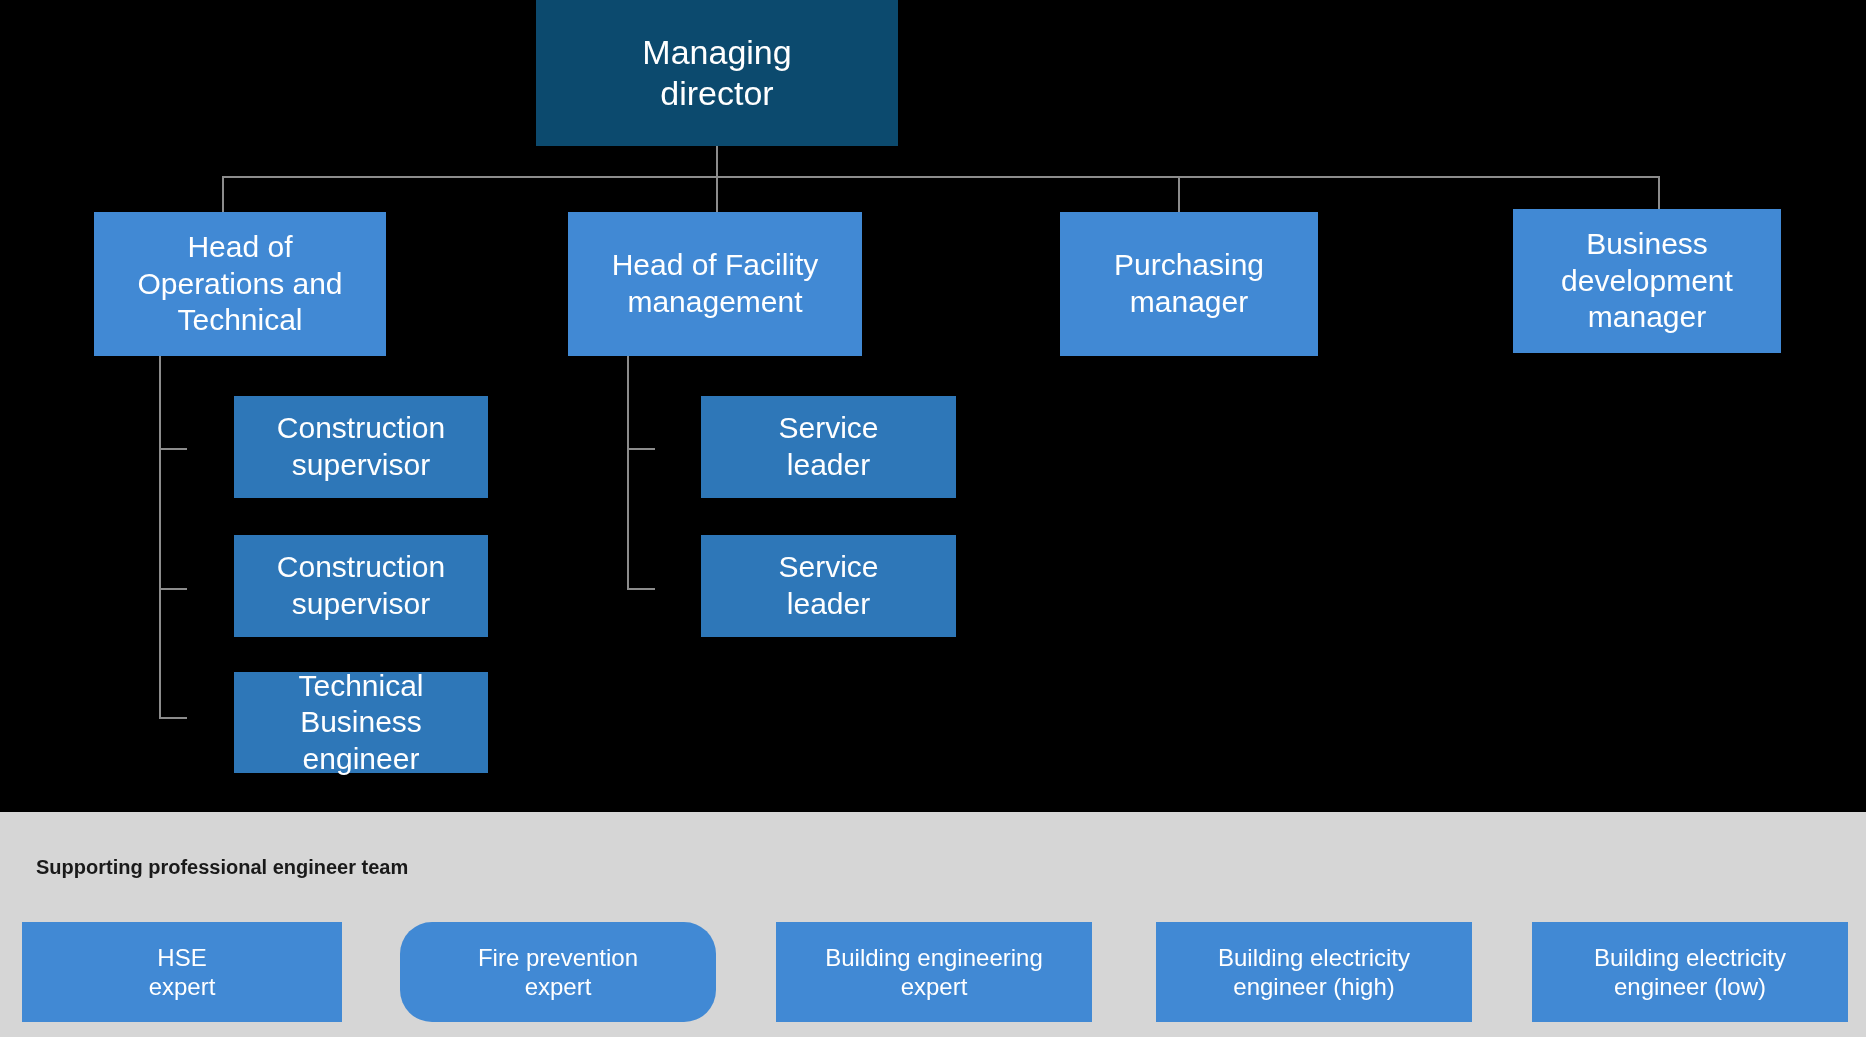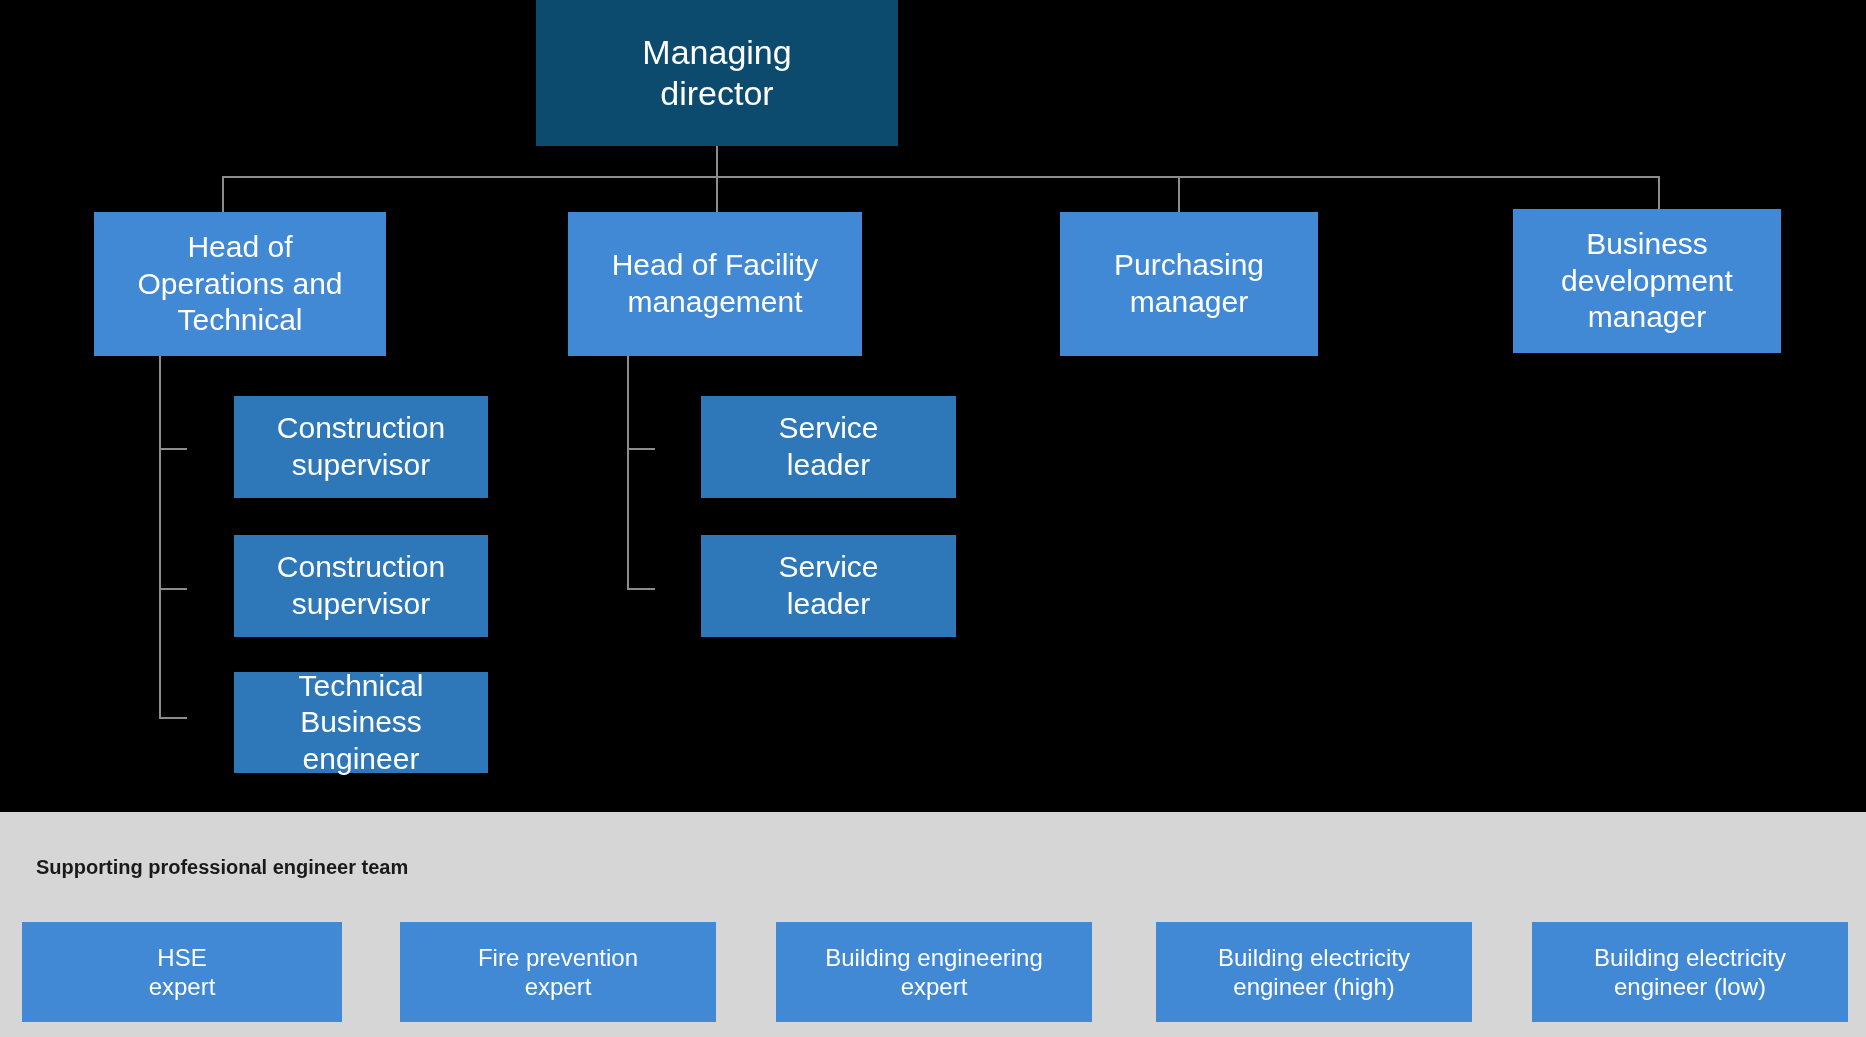--- a/index.html
+++ b/index.html
@@ -101,21 +101,21 @@
   <div class="box lvl3" style="left:653px;top:535px;width:255px;height:102px;">Service
 leader</div>
 
   <div id="support-panel">
 
     <div id="support-title">Supporting professional engineer team</div>
 
     <div class="box support-box" style="left:22px;top:110px;width:320px;height:100px;">HSE
 expert</div>
 
-    <div class="box support-box" style="left:400px;top:110px;width:316px;height:100px;">Fire prevention
+    <div class="box support-box" style="left:400px;top:110px;width:316px;height:100px;border-radius:32px;">Fire prevention
 expert</div>
 
     <div class="box support-box" style="left:776px;top:110px;width:316px;height:100px;">Building engineering
 expert</div>
 
     <div class="box support-box" style="left:1156px;top:110px;width:316px;height:100px;">Building electricity
 engineer (high)</div>
 
     <div class="box support-box" style="left:1532px;top:110px;width:316px;height:100px;">Building electricity
 engineer (low)</div>

